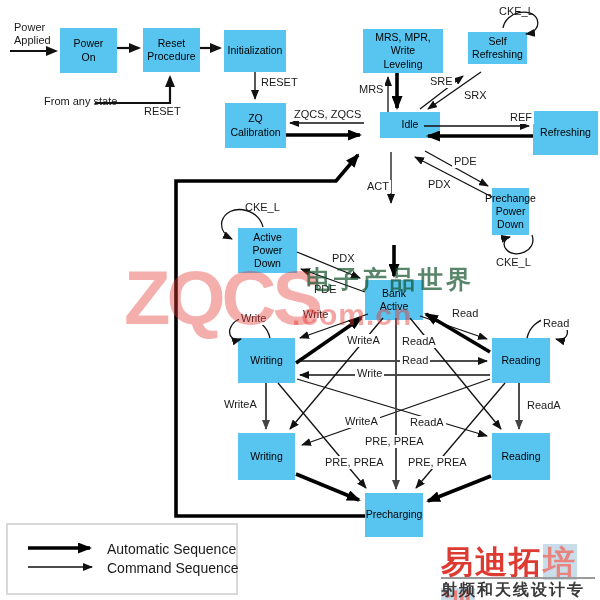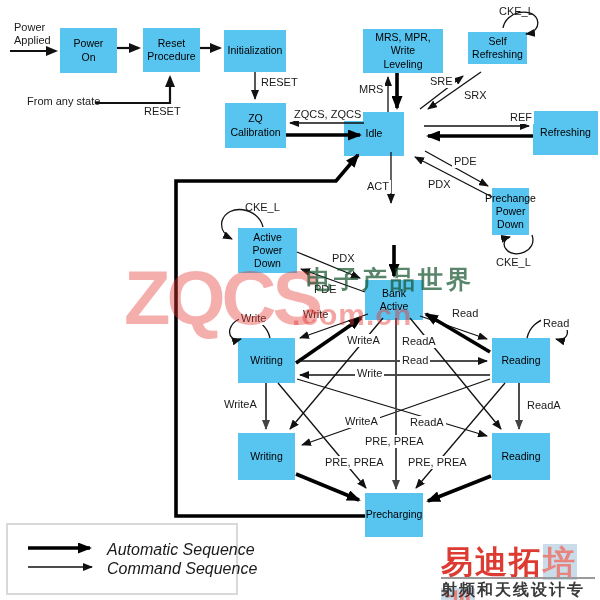--- a/index.html
+++ b/index.html
@@ -7,21 +7,21 @@
          font-family:"Liberation Sans", sans-serif;}
   .node{position:absolute;background:#58C4F0;color:#000;font-size:10.5px;line-height:1.25;
         display:flex;align-items:center;justify-content:center;text-align:center;
         white-space:pre-line;z-index:1;}
   svg.wires{position:absolute;left:0;top:0;z-index:2;}
   .elabel{position:absolute;font-size:11px;color:#1a1a1a;background:#fff;padding:0 2px;
           white-space:pre-line;line-height:1.2;z-index:3;}
   .nobg{background:transparent;}
   .legendbox{position:absolute;left:6px;top:523px;width:228px;height:68px;
              border:2px solid #d9d9d9;background:#fff;z-index:2;}
-  .legendlabel{position:absolute;font-size:16px;color:#1a1a1a;z-index:3;font-style:italic;}
+  .legendlabel{position:absolute;font-size:14px;color:#1a1a1a;z-index:3;}
   .wm-brand{position:absolute;left:124px;top:254px;font-size:76px;font-weight:900;
             letter-spacing:-4px;color:#E53935;opacity:.40;z-index:4;pointer-events:none;}
   .wm-cjk{position:absolute;left:306px;top:263px;font-size:25px;font-weight:bold;
           letter-spacing:3px;color:#14532d;opacity:.7;z-index:4;pointer-events:none;}
   .wm-domain{position:absolute;left:292px;top:298px;font-size:30px;font-weight:900;
              letter-spacing:1px;color:#E53935;opacity:.45;z-index:4;pointer-events:none;}
   .logo-title{position:absolute;left:441px;top:541px;font-size:32px;font-weight:900;
               letter-spacing:2px;color:#DD3A31;z-index:5;}
   .logo-accent{color:#e8837d;background:#c9dcea;}
   .logo-rule{position:absolute;left:441px;top:577px;width:154px;height:2px;background:#9a9a9a;z-index:5;}
@@ -38,21 +38,21 @@
   <div class="node" style="left:143px;top:28px;width:57px;height:44px">Reset
 Procedure</div>
   <div class="node" style="left:224px;top:30px;width:62px;height:42px">Initialization</div>
   <div class="node" style="left:225px;top:103px;width:61px;height:45px">ZQ
 Calibration</div>
   <div class="node" style="left:363px;top:29px;width:80px;height:44px">MRS, MPR,
 Write
 Leveling</div>
   <div class="node" style="left:468px;top:32px;width:59px;height:32px">Self
 Refreshing</div>
-  <div class="node" style="left:344px;top:112px;width:60px;height:44px">Idle</div>
+  <div class="node" style="left:380px;top:112px;width:60px;height:26px">Idle</div>
   <div class="node" style="left:533px;top:111px;width:65px;height:44px">Refreshing</div>
   <div class="node" style="left:492px;top:188px;width:37px;height:47px">Prechange
 Power
 Down</div>
   <div class="node" style="left:238px;top:228px;width:59px;height:45px">Active
 Power
 Down</div>
   <div class="node" style="left:365px;top:280px;width:58px;height:40px">Bank
 Active</div>
   <div class="node" style="left:238px;top:338px;width:57px;height:45px">Writing</div>
@@ -133,21 +133,21 @@
     <line x1="491" y1="476" x2="428" y2="501" stroke="#000" stroke-width="3.6" marker-end="url(#mthick)"></line>
 
     <path d="M365,516 L176,516 L176,181 L336,181 L358,155" fill="none" stroke="#000" stroke-width="3.6" marker-end="url(#mthick)"></path>
 
     <line x1="28" y1="548" x2="90" y2="548" stroke="#000" stroke-width="3.6" marker-end="url(#mthick)"></line>
     <line x1="28" y1="567" x2="92" y2="567" stroke="#111" stroke-width="1.3" marker-end="url(#mthin)"></line>
   </svg>
 
   <div class="elabel nobg" style="left:12px;top:21px">Power
 Applied</div>
-  <div class="elabel nobg" style="left:25px;top:95px">From any state</div>
+  <div class="elabel nobg" style="left:42px;top:95px">From any state</div>
   <div class="elabel nobg" style="left:142px;top:105px">RESET</div>
   <div class="elabel" style="left:259px;top:76px">RESET</div>
   <div class="elabel" style="left:292px;top:108px">ZQCS, ZQCS</div>
   <div class="elabel" style="left:357px;top:83px">MRS</div>
   <div class="elabel" style="left:428px;top:75px">SRE</div>
   <div class="elabel" style="left:462px;top:89px">SRX</div>
   <div class="elabel" style="left:508px;top:111px">REF</div>
   <div class="elabel" style="left:452px;top:155px">PDE</div>
   <div class="elabel" style="left:426px;top:178px">PDX</div>
   <div class="elabel" style="left:365px;top:180px">ACT</div>

